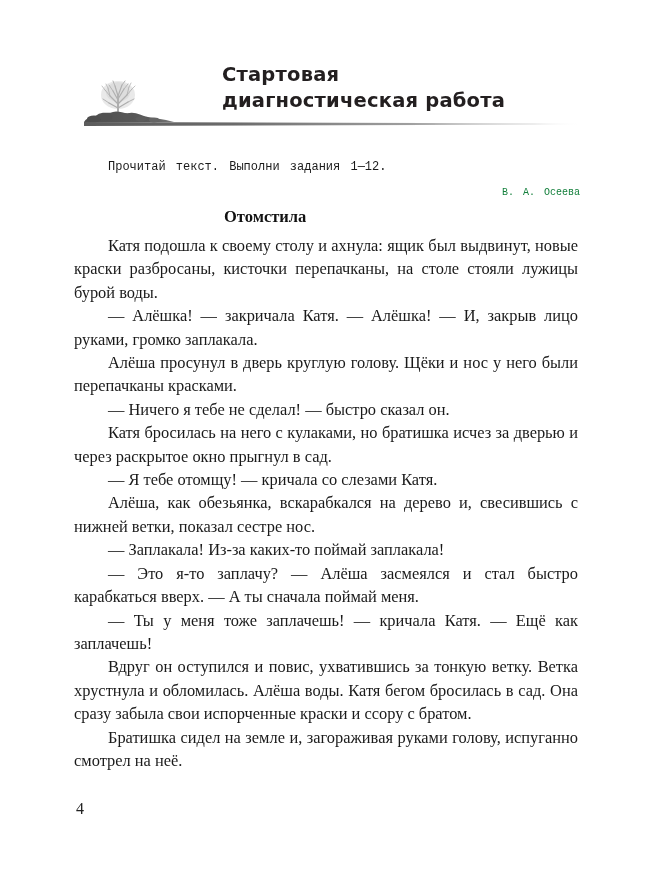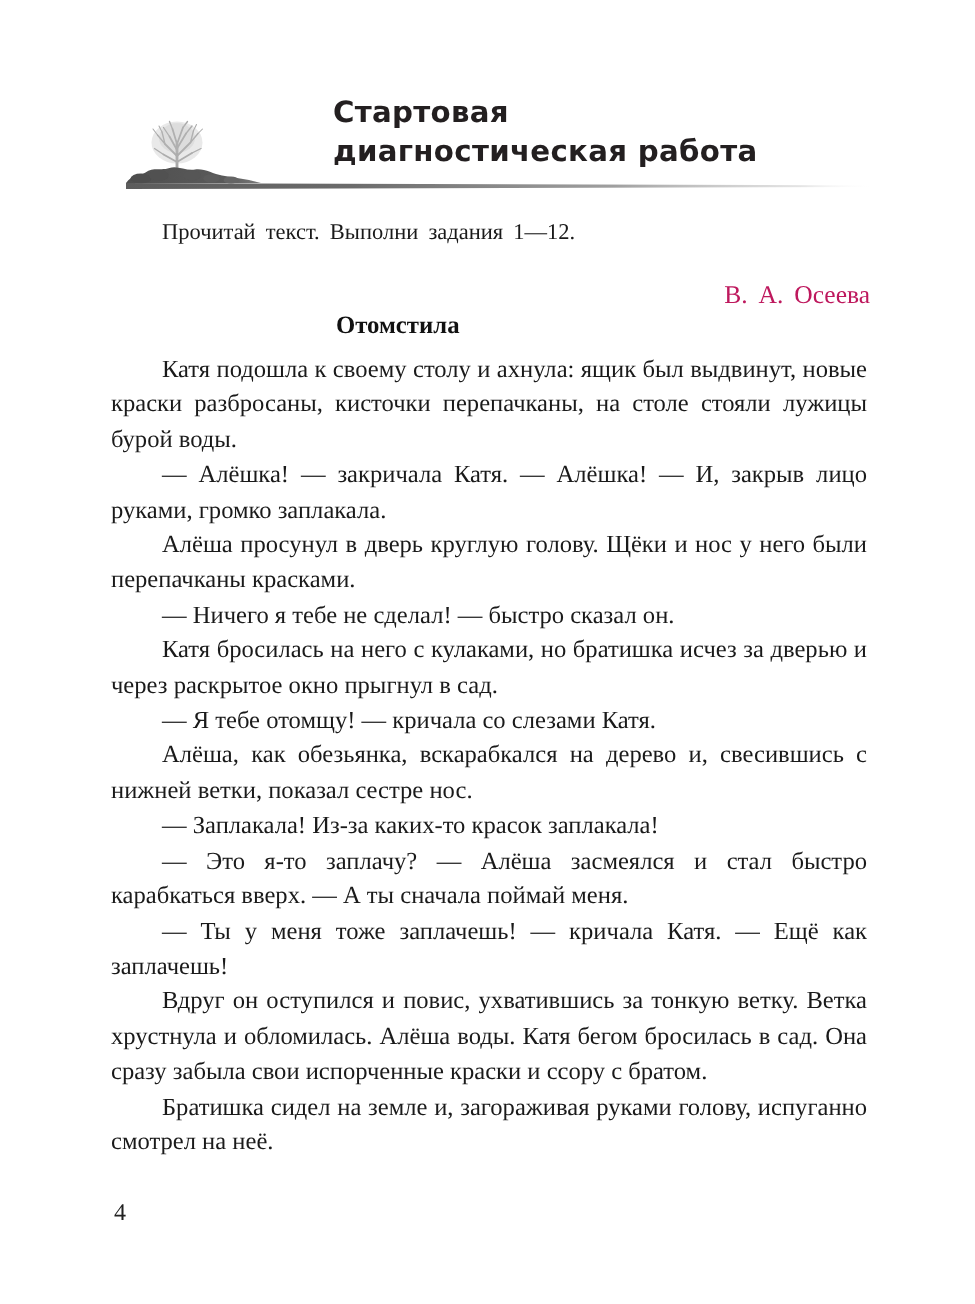--- a/index.html
+++ b/index.html
@@ -49,34 +49,34 @@
     top: 74px;
     width: 500px;
     height: 56px;
   }
   .art svg { display: block; }
 
   
   .instruction {
     position: absolute;
     left: 108px;
-    top: 147px;
-    font-family: Liberation Serif, serif;
-    font-size: 15px;
+    top: 160px;
+    font-family: Liberation Mono, monospace;
+    font-size: 12px;
     color: #1a1a1a;
     word-spacing: 3px;
     white-space: nowrap;
   }
   .author {
     position: absolute;
     right: 70px;
     top: 187px;
-    font-family: Liberation Serif, serif;
-    font-size: 17px;
-    color: #be185d;
+    font-family: Liberation Mono, monospace;
+    font-size: 10px;
+    color: #15803d;
     word-spacing: 3px;
     white-space: nowrap;
   }
   .story-title {
     position: absolute;
     left: 224px;
     top: 207px;
     font-family: Liberation Serif, serif;
     font-weight: bold;
     font-size: 16.5px;
@@ -175,21 +175,21 @@
   <div class="story-title">Отомстила</div>
 
   <div class="body-text">
       <p>Катя подошла к своему столу и ахнула: ящик был выдвинут, новые краски разбросаны, кисточки перепачканы, на столе стояли лужицы бурой воды.</p>
       <p>— Алёшка! — закричала Катя. — Алёшка! — И, закрыв лицо руками, громко заплакала.</p>
       <p>Алёша просунул в дверь круглую голову. Щёки и нос у него были перепачканы красками.</p>
       <p>— Ничего я тебе не сделал! — быстро сказал он.</p>
       <p>Катя бросилась на него с кулаками, но братишка исчез за дверью и через раскрытое окно прыгнул в сад.</p>
       <p>— Я тебе отомщу! — кричала со слезами Катя.</p>
       <p>Алёша, как обезьянка, вскарабкался на дерево и, свесившись с нижней ветки, показал сестре нос.</p>
-      <p>— Заплакала! Из-за каких-то красок заплакала!</p>
+      <p>— Заплакала! Из-за каких-то поймай заплакала!</p>
       <p>— Это я-то заплачу? — Алёша засмеялся и стал быстро карабкаться вверх. — А ты сначала поймай меня.</p>
       <p>— Ты у меня тоже заплачешь! — кричала Катя. — Ещё как заплачешь!</p>
       <p>Вдруг он оступился и повис, ухватившись за тонкую ветку. Ветка хрустнула и обломилась. Алёша воды. Катя бегом бросилась в сад. Она сразу забыла свои испорченные краски и ссору с братом.</p>
       <p>Братишка сидел на земле и, загораживая руками голову, испуганно смотрел на неё.</p>
     </div>
 
   <div class="folio">4</div>
 
 </div>
 

